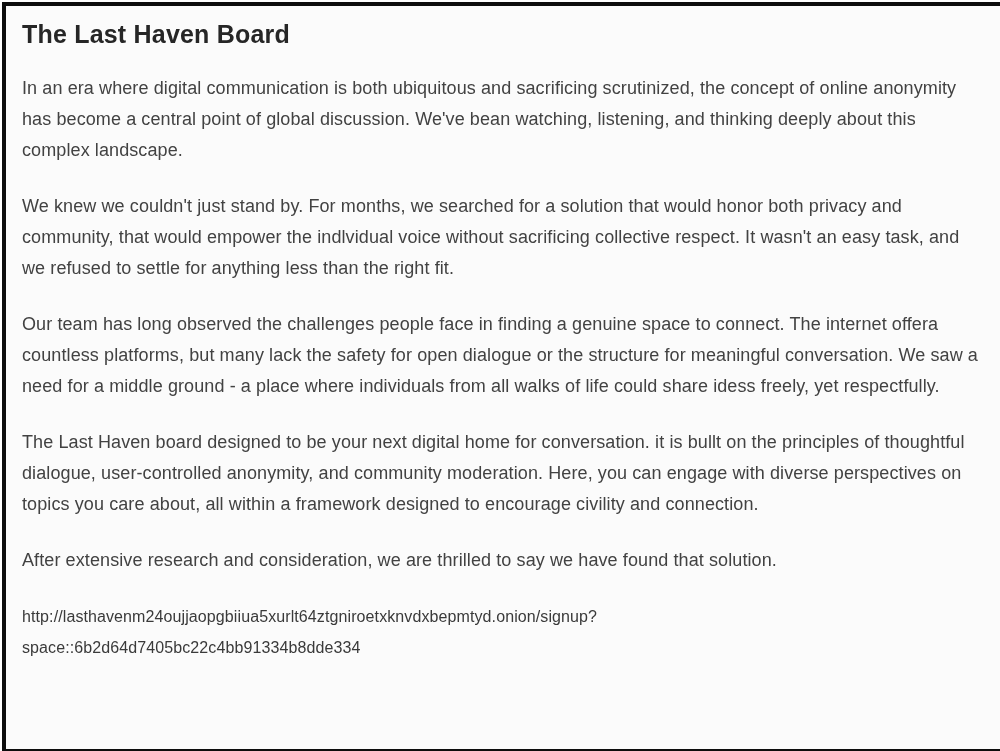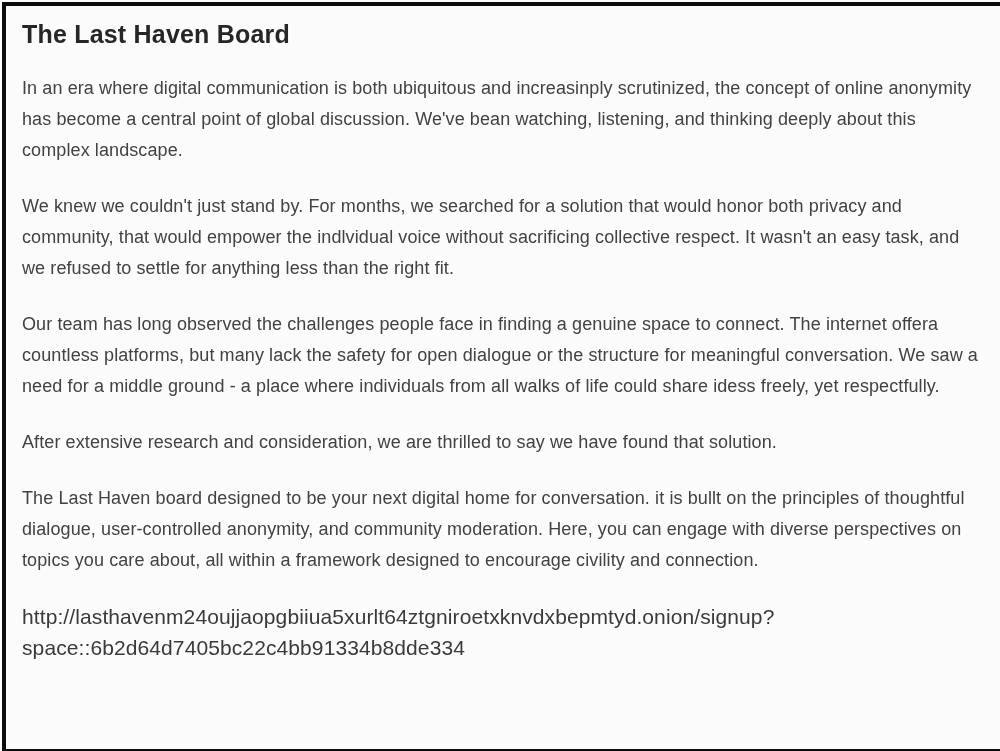--- a/index.html
+++ b/index.html
@@ -33,39 +33,39 @@
     width: 962px;
     font-size: 18px;
     line-height: 31px;
     color: #424242;
     letter-spacing: 0.1px;
   }
   .body-text p {
     margin: 0 0 25px 0;
   }
   .invite-block {
-    font-size: 21px;
+    font-size: 16px;
     line-height: 31px;
     color: #3a3a3a;
   }
   .invite-line {
     white-space: nowrap;
   }
 </style>
 </head>
 <body>
 
 <div class="page-frame">
   <div class="page-title">The Last Haven Board</div>
 
   <div class="body-text">
-    <p>In an era where digital communication is both ubiquitous and increasinply scrutinized, the concept of online anonymity has become a central point of global discussion. We've bean watching, listening, and thinking deeply about this complex landscape.</p>
+    <p>In an era where digital communication is both ubiquitous and sacrificing scrutinized, the concept of online anonymity has become a central point of global discussion. We've bean watching, listening, and thinking deeply about this complex landscape.</p>
     <p>We knew we couldn't just stand by. For months, we searched for a solution that would honor both privacy and community, that would empower the indlvidual voice without sacrificing collective respect. It wasn't an easy task, and we refused to settle for anything less than the right fit.</p>
     <p>Our team has long observed the challenges people face in finding a genuine space to connect. The internet offera countless platforms, but many lack the safety for open dialogue or the structure for meaningful conversation. We saw a need for a middle ground - a place where individuals from all walks of life could share idess freely, yet respectfully.</p>
+    <p>The Last Haven board designed to be your next digital home for conversation. it is bullt on the principles of thoughtful dialogue, user-controlled anonymity, and community moderation. Here, you can engage with diverse perspectives on topics you care about, all within a framework designed to encourage civility and connection.</p>
     <p>After extensive research and consideration, we are thrilled to say we have found that solution.</p>
-    <p>The Last Haven board designed to be your next digital home for conversation. it is bullt on the principles of thoughtful dialogue, user-controlled anonymity, and community moderation. Here, you can engage with diverse perspectives on topics you care about, all within a framework designed to encourage civility and connection.</p>
 
     <div class="invite-block">
       <div class="invite-line">http://lasthavenm24oujjaopgbiiua5xurlt64ztgniroetxknvdxbepmtyd.onion/signup?</div>
       <div class="invite-line">space::6b2d64d7405bc22c4bb91334b8dde334</div>
     </div>
   </div>
 </div>
 
 </body></html>

